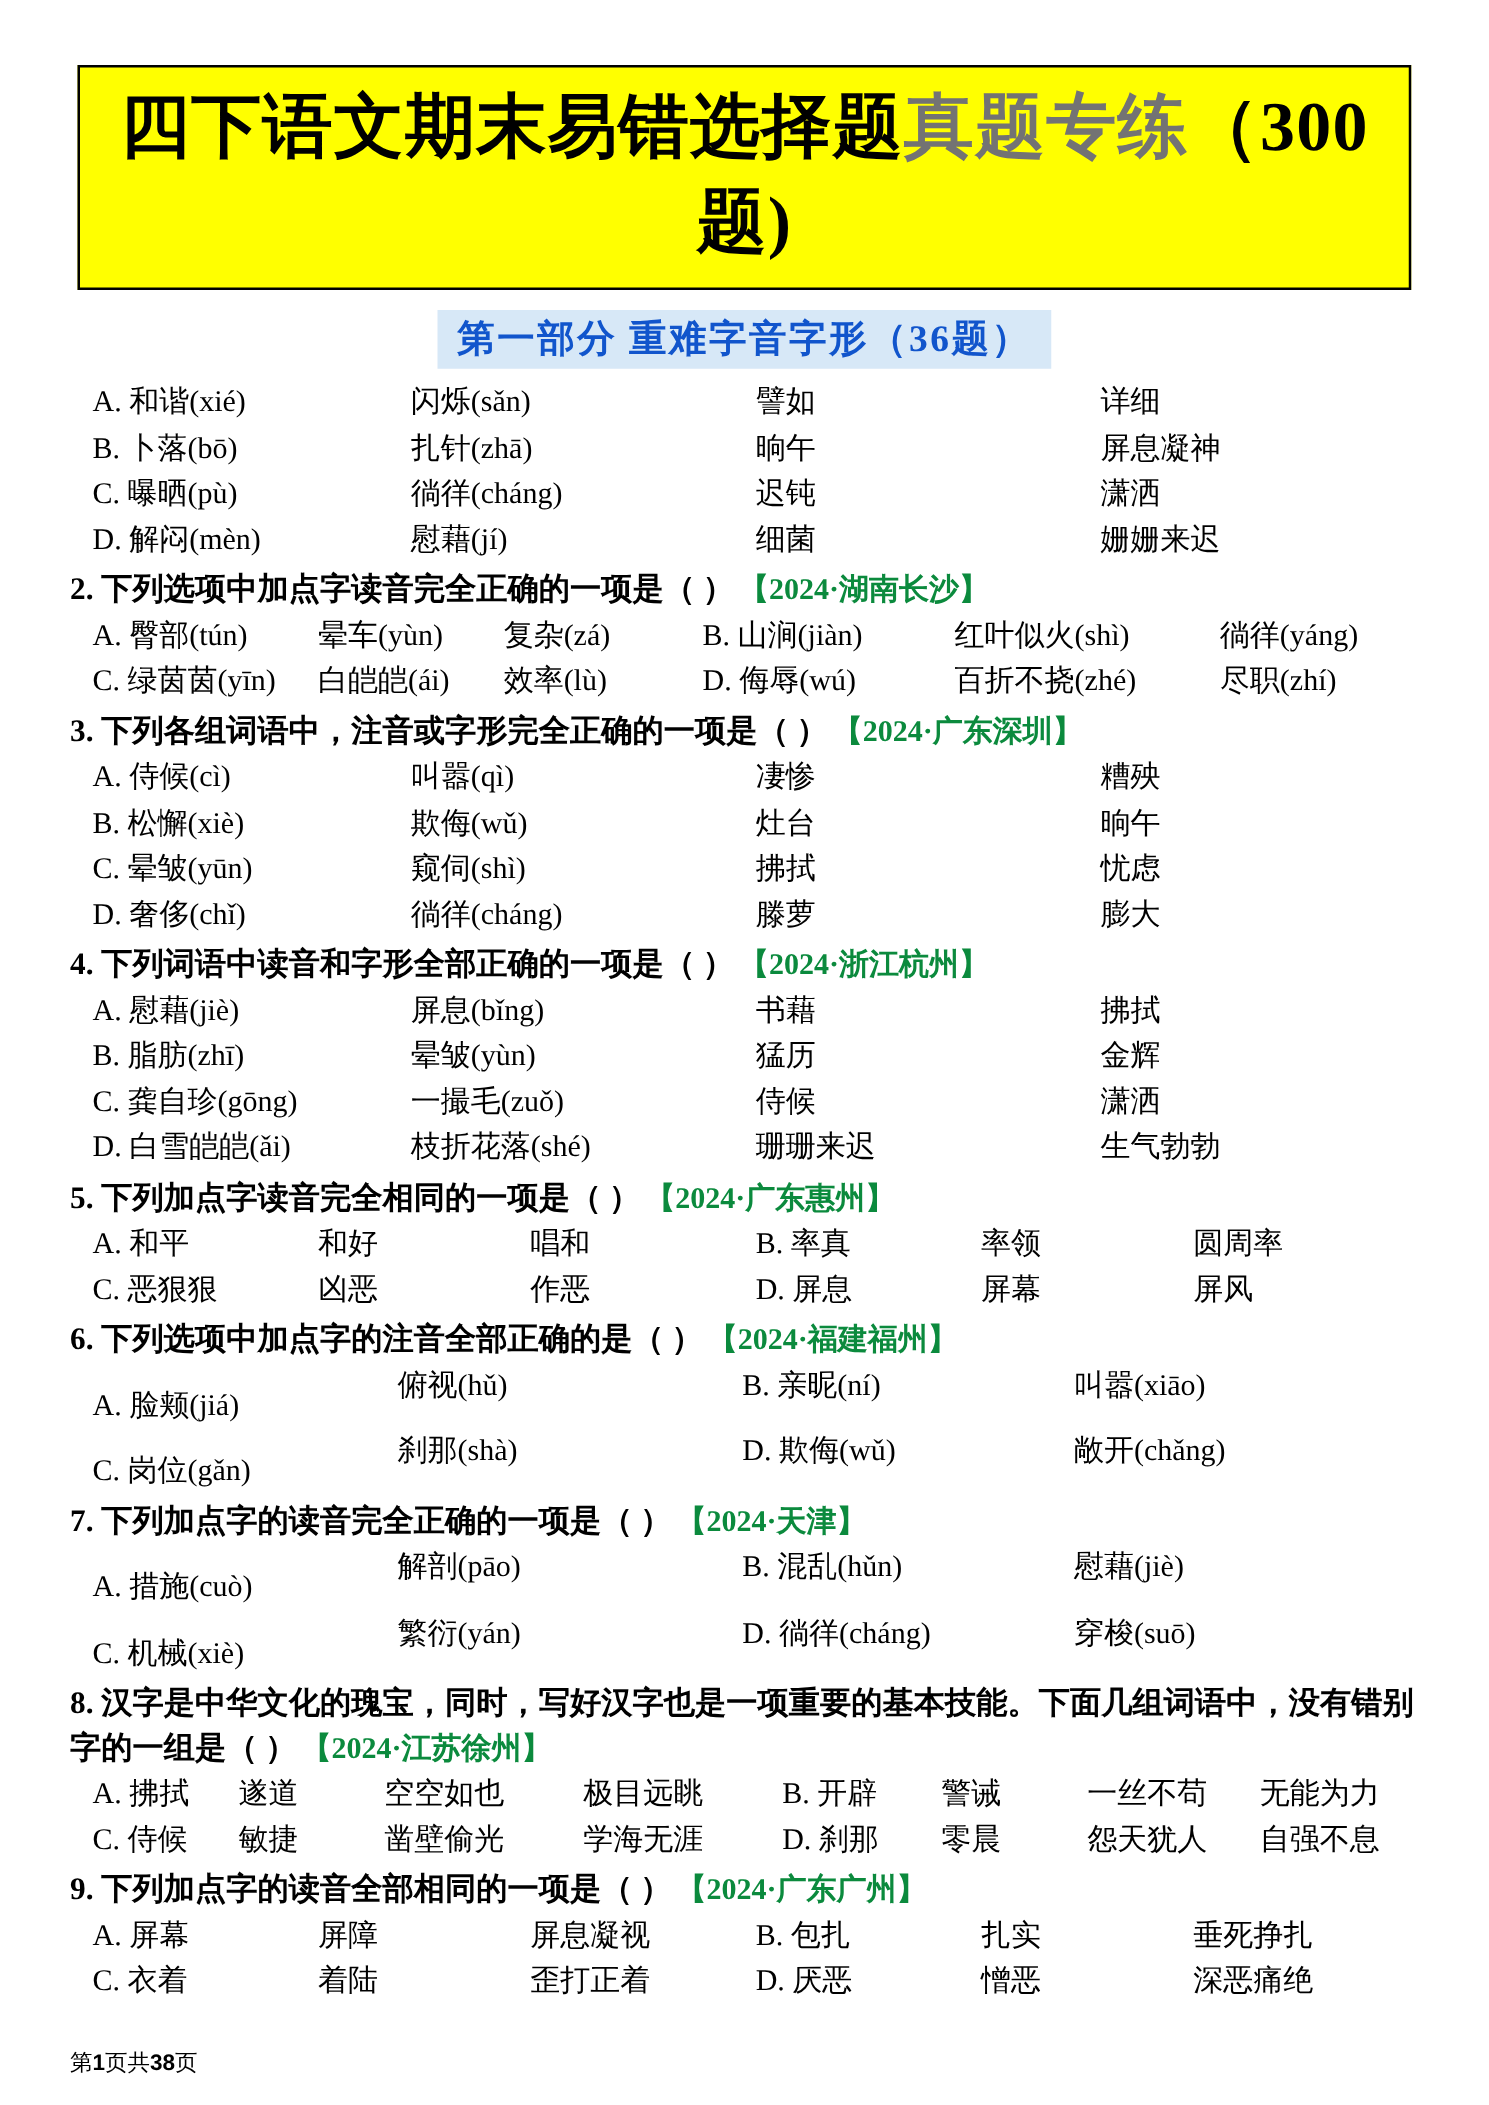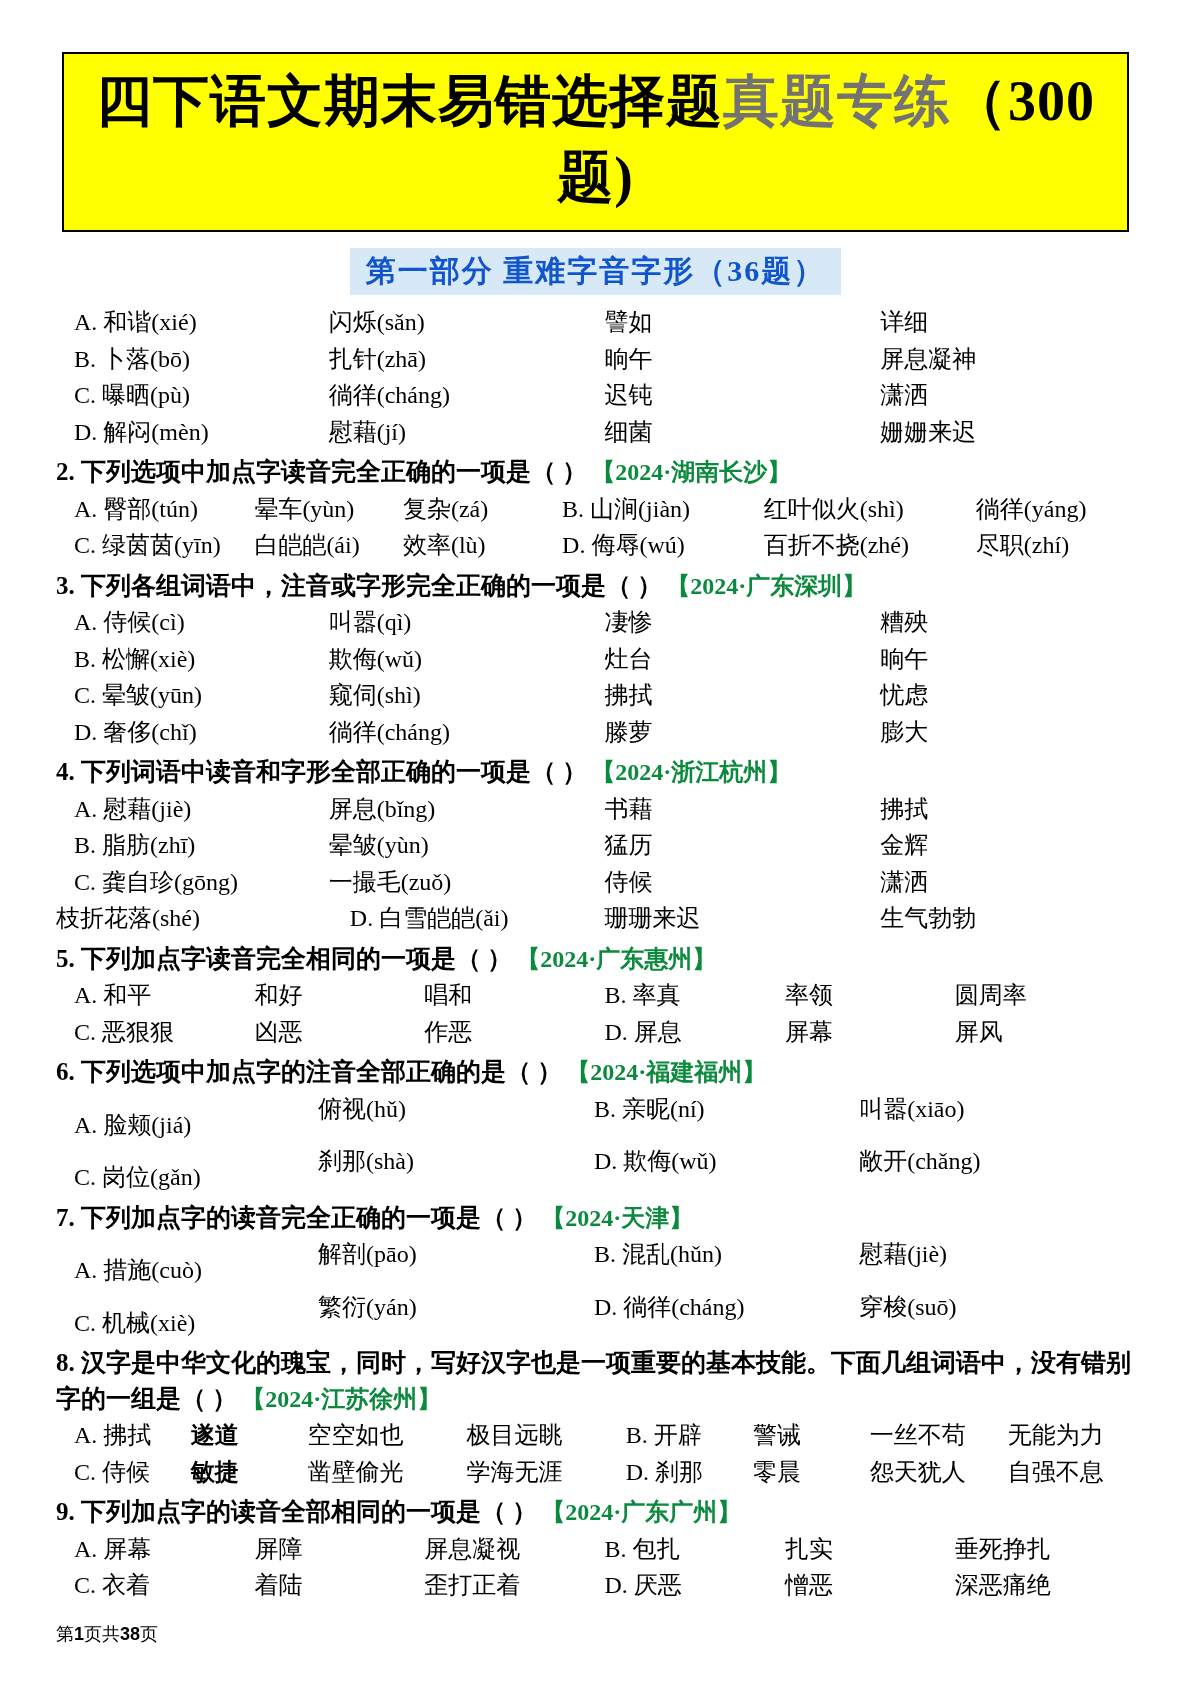--- a/index.html
+++ b/index.html
@@ -85,32 +85,32 @@
   .w-q5 .c2{width:16%;}
   .w-q5 .c3{width:17%;}
   .w-q5 .c4{width:17%;}
   .w-q5 .c5{width:16%;}
   .w-q5 .c6{width:17%;}
   .w-q6 .c1{width:23%;margin-top:16px;}
   .w-q6 .c2{width:26%;}
   .w-q6 .c3{width:25%;}
   .w-q6 .c4{width:26%;}
   .w-q8 .c1{width:11%;}
-  .w-q8 .c2{width:11%;font-weight:bold;}
+  .w-q8 .c2{width:11%;}
   .w-q8 .c3{width:15%;font-family:Liberation Serif, serif;}
   .w-q8 .c4{width:15%;}
   .w-q8 .c5{width:12%;}
   .w-q8 .c6{width:11%;}
   .w-q8 .c7{width:13%;}
   .w-q8 .c8{width:12%;}
   
   .footer{
     position:absolute;
     left:56px;
-    bottom:38px;
+    bottom:22px;
     font-size:18px;
     font-family:"Liberation Sans",sans-serif;
   }
   .footer b{font-weight:bold;}
 </style>
 </head>
 <body>
 
 <div class="page">
 
@@ -217,22 +217,22 @@
       <span class="cell c3">猛历</span>
       <span class="cell c4">金辉</span>
     </div>
     <div class="opt-row w-q1">
       <span class="cell c1 g-a">C. 龚自珍(gōng)</span>
       <span class="cell c2">一撮毛(zuǒ)</span>
       <span class="cell c3">侍候</span>
       <span class="cell c4">潇洒</span>
     </div>
     <div class="opt-row w-q1">
+      <span class="cell c1 g-a">D. 白雪皑皑(ǎi)</span>
       <span class="cell c2">枝折花落(shé)</span>
-      <span class="cell c1 g-a">D. 白雪皑皑(ǎi)</span>
       <span class="cell c3">珊珊来迟</span>
       <span class="cell c4">生气勃勃</span>
     </div>
   </div>
 
   <div class="q">
     <div class="q-stem">
       <span>5. 下列加点字读音完全相同的一项是（    ）</span><span class="tag">【2024·广东惠州】</span>
     </div>
     <div class="opt-row w-q5">

